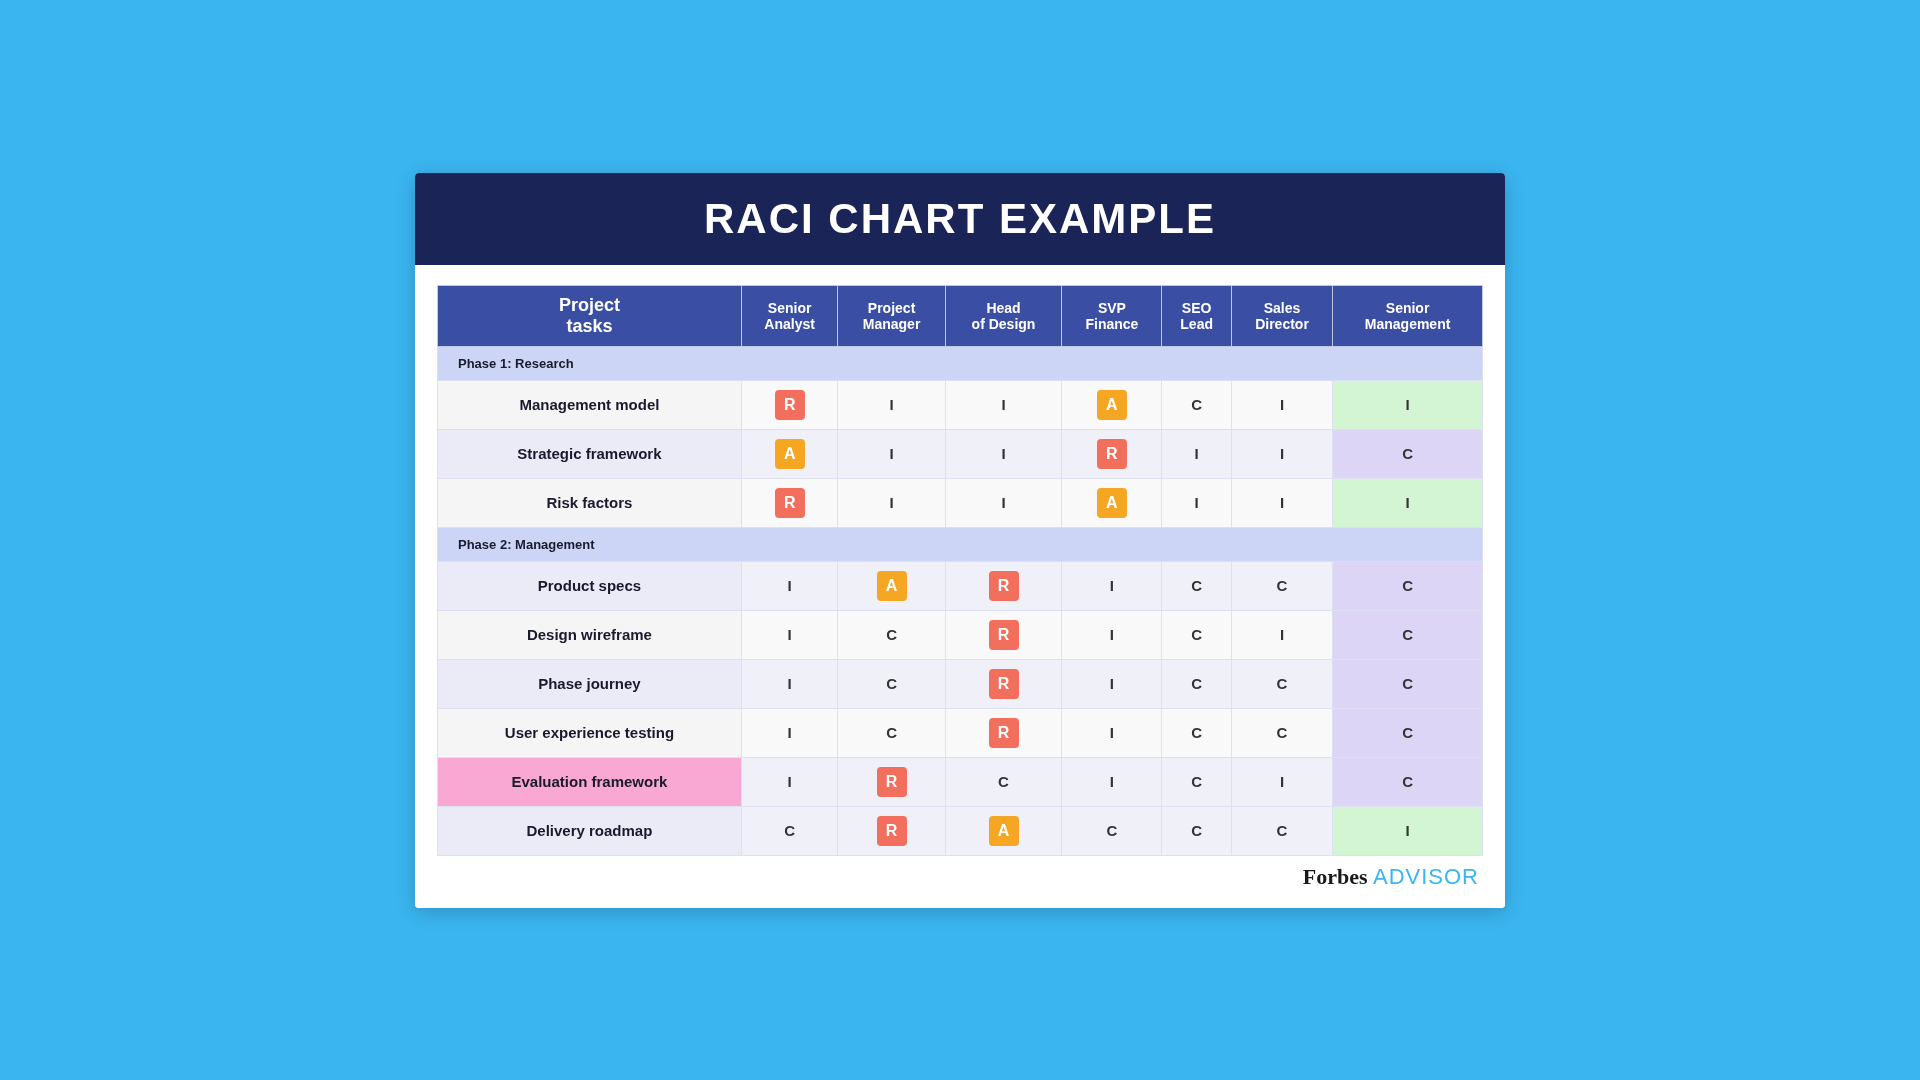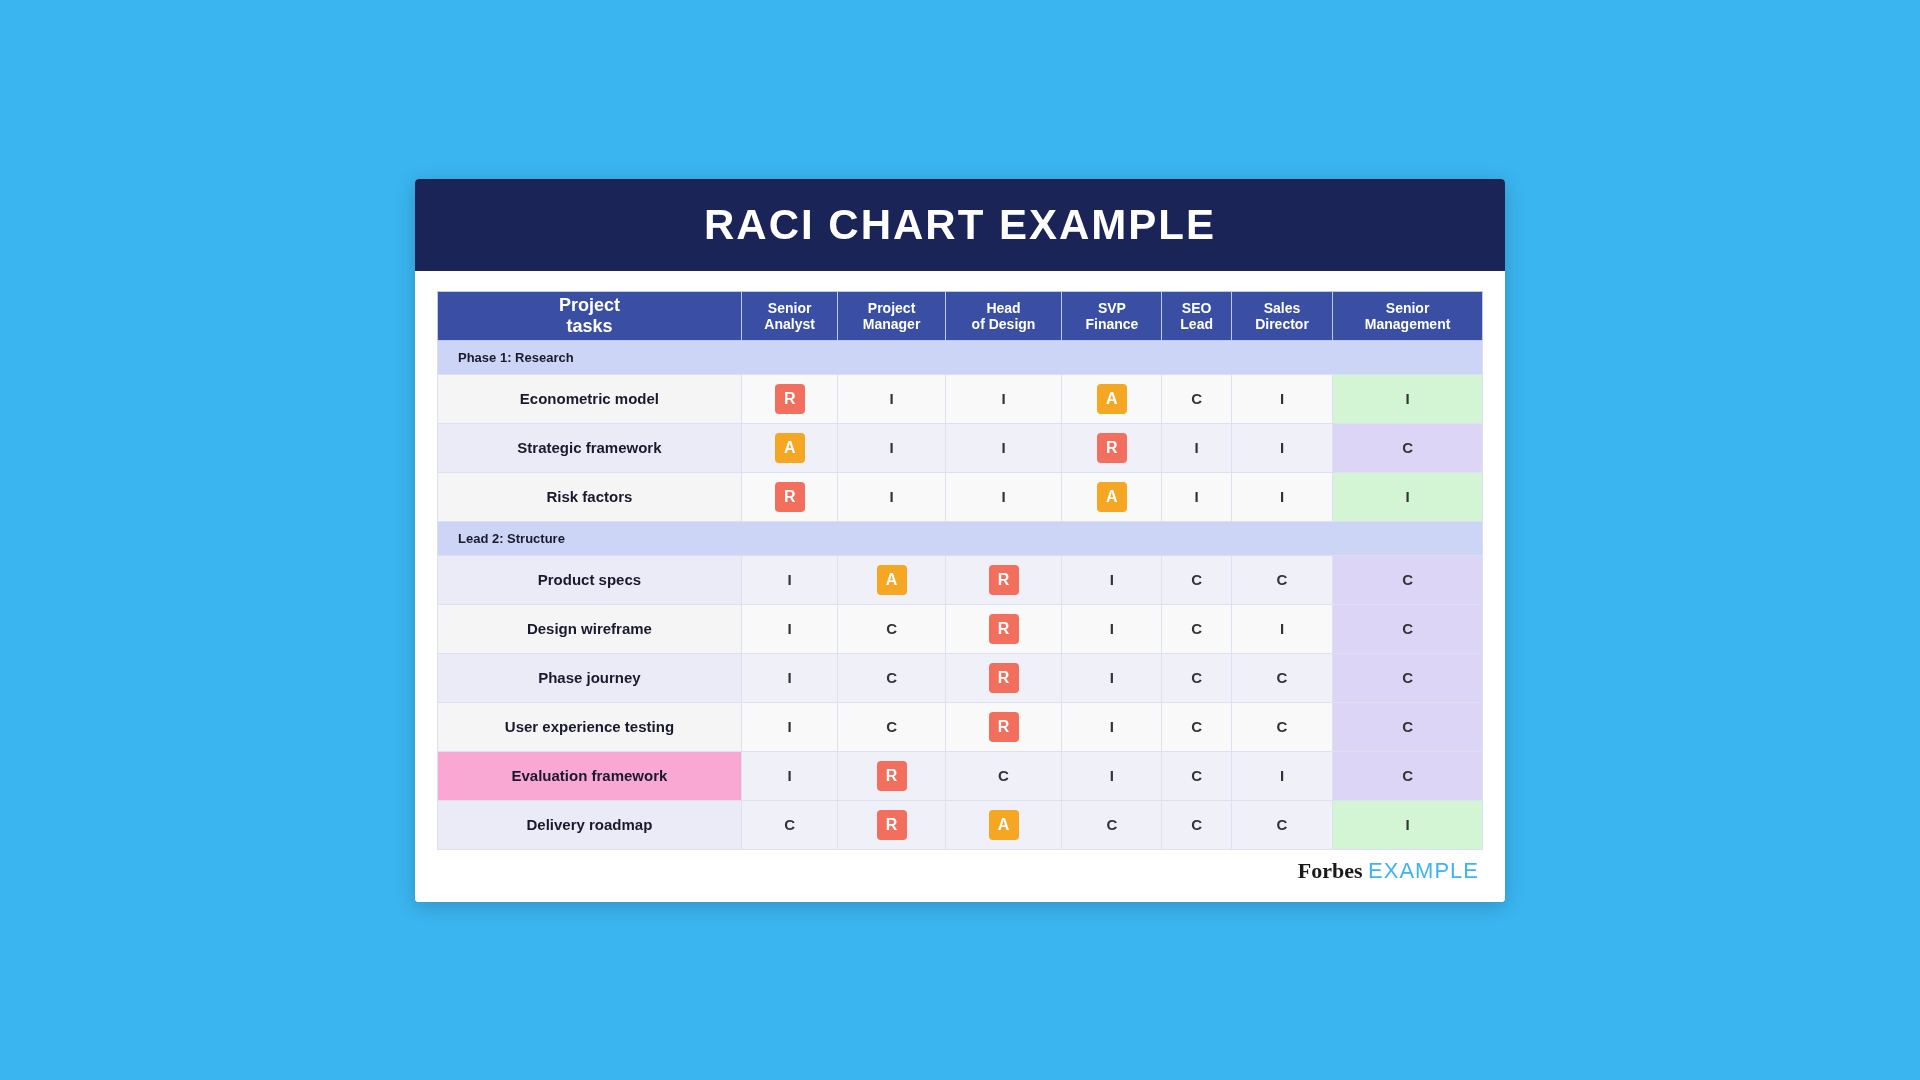--- a/index.html
+++ b/index.html
@@ -38,21 +38,21 @@
     table {
       width: 100%;
       border-collapse: collapse;
     }
     thead tr th {
       background-color: #3a4fa3;
       color: white;
       font-size: 14px;
       font-weight: bold;
       text-align: center;
-      padding: 3px 6px;
+      padding: 9px 6px;
       border: 1px solid #c0c8e8;
     }
     thead tr th.task-col {
       background-color: #3a4fa3;
       font-size: 16px;
       font-weight: bold;
       text-align: center;
       min-width: 200px;
     }
     tbody tr td {
@@ -121,21 +121,21 @@
             <th>SEO<br>Lead</th>
             <th>Sales<br>Director</th>
             <th>Senior<br>Management</th>
           </tr>
       </thead>
       <tbody id="table-body">
       <tr class="phase-row">
             <td colspan="8">Phase 1: Research</td>
           </tr>
           <tr class="data-row">
-            <td class="task-label" style="background: rgb(245, 245, 245);">Econometric model</td>
+            <td class="task-label" style="background: rgb(245, 245, 245);">Management model</td>
             <td style="background: rgb(249, 249, 249);"><span style="background:#f26f5e;color:white;border-radius:4px;display:inline-block;width:30px;height:30px;line-height:30px;font-weight:bold;font-size:16px;">R</span></td>
             <td style="background: rgb(249, 249, 249);">I</td>
             <td style="background: rgb(249, 249, 249);">I</td>
             <td style="background: rgb(249, 249, 249);"><span style="background:#f5a623;color:white;border-radius:4px;display:inline-block;width:30px;height:30px;line-height:30px;font-weight:bold;font-size:16px;">A</span></td>
             <td style="background: rgb(249, 249, 249);">C</td>
             <td style="background: rgb(249, 249, 249);">I</td>
             <td style="background: rgb(212, 245, 212);">I</td>
           </tr>
           <tr class="data-row">
             <td class="task-label" style="background: rgb(235, 235, 247);">Strategic framework</td>
@@ -151,21 +151,21 @@
             <td class="task-label" style="background: rgb(245, 245, 245); margin-top: 46px;">Risk factors</td>
             <td style="background: rgb(249, 249, 249);"><span style="background:#f26f5e;color:white;border-radius:4px;display:inline-block;width:30px;height:30px;line-height:30px;font-weight:bold;font-size:16px;">R</span></td>
             <td style="background: rgb(249, 249, 249);">I</td>
             <td style="background: rgb(249, 249, 249);">I</td>
             <td style="background: rgb(249, 249, 249);"><span style="background:#f5a623;color:white;border-radius:4px;display:inline-block;width:30px;height:30px;line-height:30px;font-weight:bold;font-size:16px;">A</span></td>
             <td style="background: rgb(249, 249, 249);">I</td>
             <td style="background: rgb(249, 249, 249);">I</td>
             <td style="background: rgb(212, 245, 212);">I</td>
           </tr>
           <tr class="phase-row">
-            <td colspan="8">Lead 2: Structure</td>
+            <td colspan="8">Phase 2: Management</td>
           </tr>
           <tr class="data-row">
             <td class="task-label" style="background: rgb(235, 235, 247);">Product specs</td>
             <td style="background: rgb(240, 240, 248);">I</td>
             <td style="background: rgb(240, 240, 248);"><span style="background:#f5a623;color:white;border-radius:4px;display:inline-block;width:30px;height:30px;line-height:30px;font-weight:bold;font-size:16px;">A</span></td>
             <td style="background: rgb(240, 240, 248);"><span style="background:#f26f5e;color:white;border-radius:4px;display:inline-block;width:30px;height:30px;line-height:30px;font-weight:bold;font-size:16px;">R</span></td>
             <td style="background: rgb(240, 240, 248);">I</td>
             <td style="background: rgb(240, 240, 248);">C</td>
             <td style="background: rgb(240, 240, 248);">C</td>
             <td style="background: rgb(221, 213, 245);">C</td>
@@ -216,16 +216,16 @@
             <td style="background: rgb(240, 240, 248);"><span style="background:#f26f5e;color:white;border-radius:4px;display:inline-block;width:30px;height:30px;line-height:30px;font-weight:bold;font-size:16px;">R</span></td>
             <td style="background: rgb(240, 240, 248);"><span style="background:#f5a623;color:white;border-radius:4px;display:inline-block;width:30px;height:30px;line-height:30px;font-weight:bold;font-size:16px;">A</span></td>
             <td style="background: rgb(240, 240, 248);">C</td>
             <td style="background: rgb(240, 240, 248);">C</td>
             <td style="background: rgb(240, 240, 248);">C</td>
             <td style="background: rgb(212, 245, 212);">I</td>
           </tr>
         </tbody>
     </table>
     <div class="forbes-row">
-      <span class="forbes-brand">Forbes </span><span class="forbes-advisor">EXAMPLE</span>
+      <span class="forbes-brand">Forbes </span><span class="forbes-advisor">ADVISOR</span>
     </div>
   </div>
 </div>
 
 </body></html>

